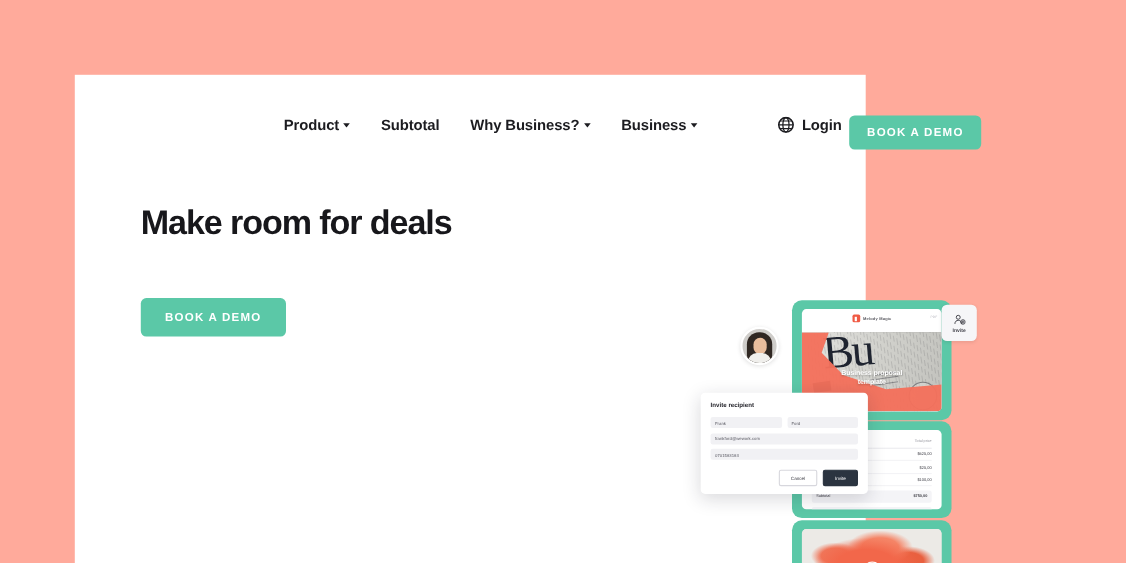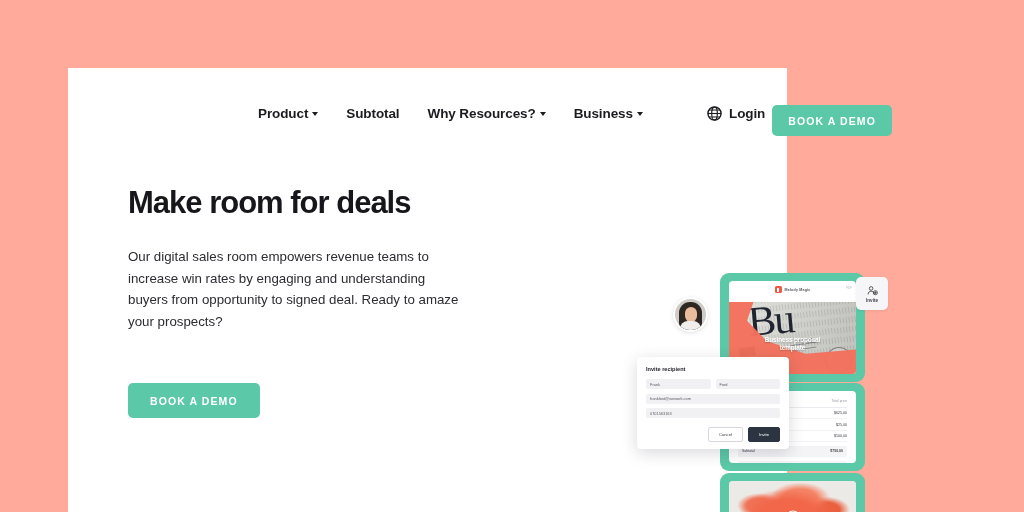--- a/index.html
+++ b/index.html
@@ -433,21 +433,21 @@
       <div class="nav-link">
         <span>Product</span>
         <span class="caret"></span>
       </div>
 
       <div class="nav-link">
         <span>Subtotal</span>
       </div>
 
       <div class="nav-link">
-        <span>Why Resources?</span>
+        <span>Why Business?</span>
         <span class="caret"></span>
       </div>
 
       <div class="nav-link">
         <span>Business</span>
         <span class="caret"></span>
       </div>
     </div>
 
     <div id="nav-right">
@@ -458,21 +458,20 @@
         <line x1="2.2" y1="4.3" x2="13.8" y2="4.3" stroke="#1c1c20" stroke-width="1.1"></line>
         <line x1="2.2" y1="11.7" x2="13.8" y2="11.7" stroke="#1c1c20" stroke-width="1.1"></line>
       </svg>
       <span id="login-link">Login</span>
       <button id="nav-demo-button" class="btn-green">BOOK A DEMO</button>
     </div>
   </nav>
 
   <section id="hero-copy">
     <h1 id="hero-title">Make room for deals</h1>
-    <p id="hero-subtitle">Our digital sales room empowers revenue teams to increase win rates by engaging and understanding buyers from opportunity to signed deal. Ready to amaze your prospects?</p>
 
     <div id="hero-cta-row">
       <button id="hero-demo-button" class="btn-green">BOOK A DEMO</button>
     </div>
   </section>
 
   <div id="hero-art">
 
     <div id="proposal-frame" class="green-card">
       <div id="proposal-inner" class="inner-white">

